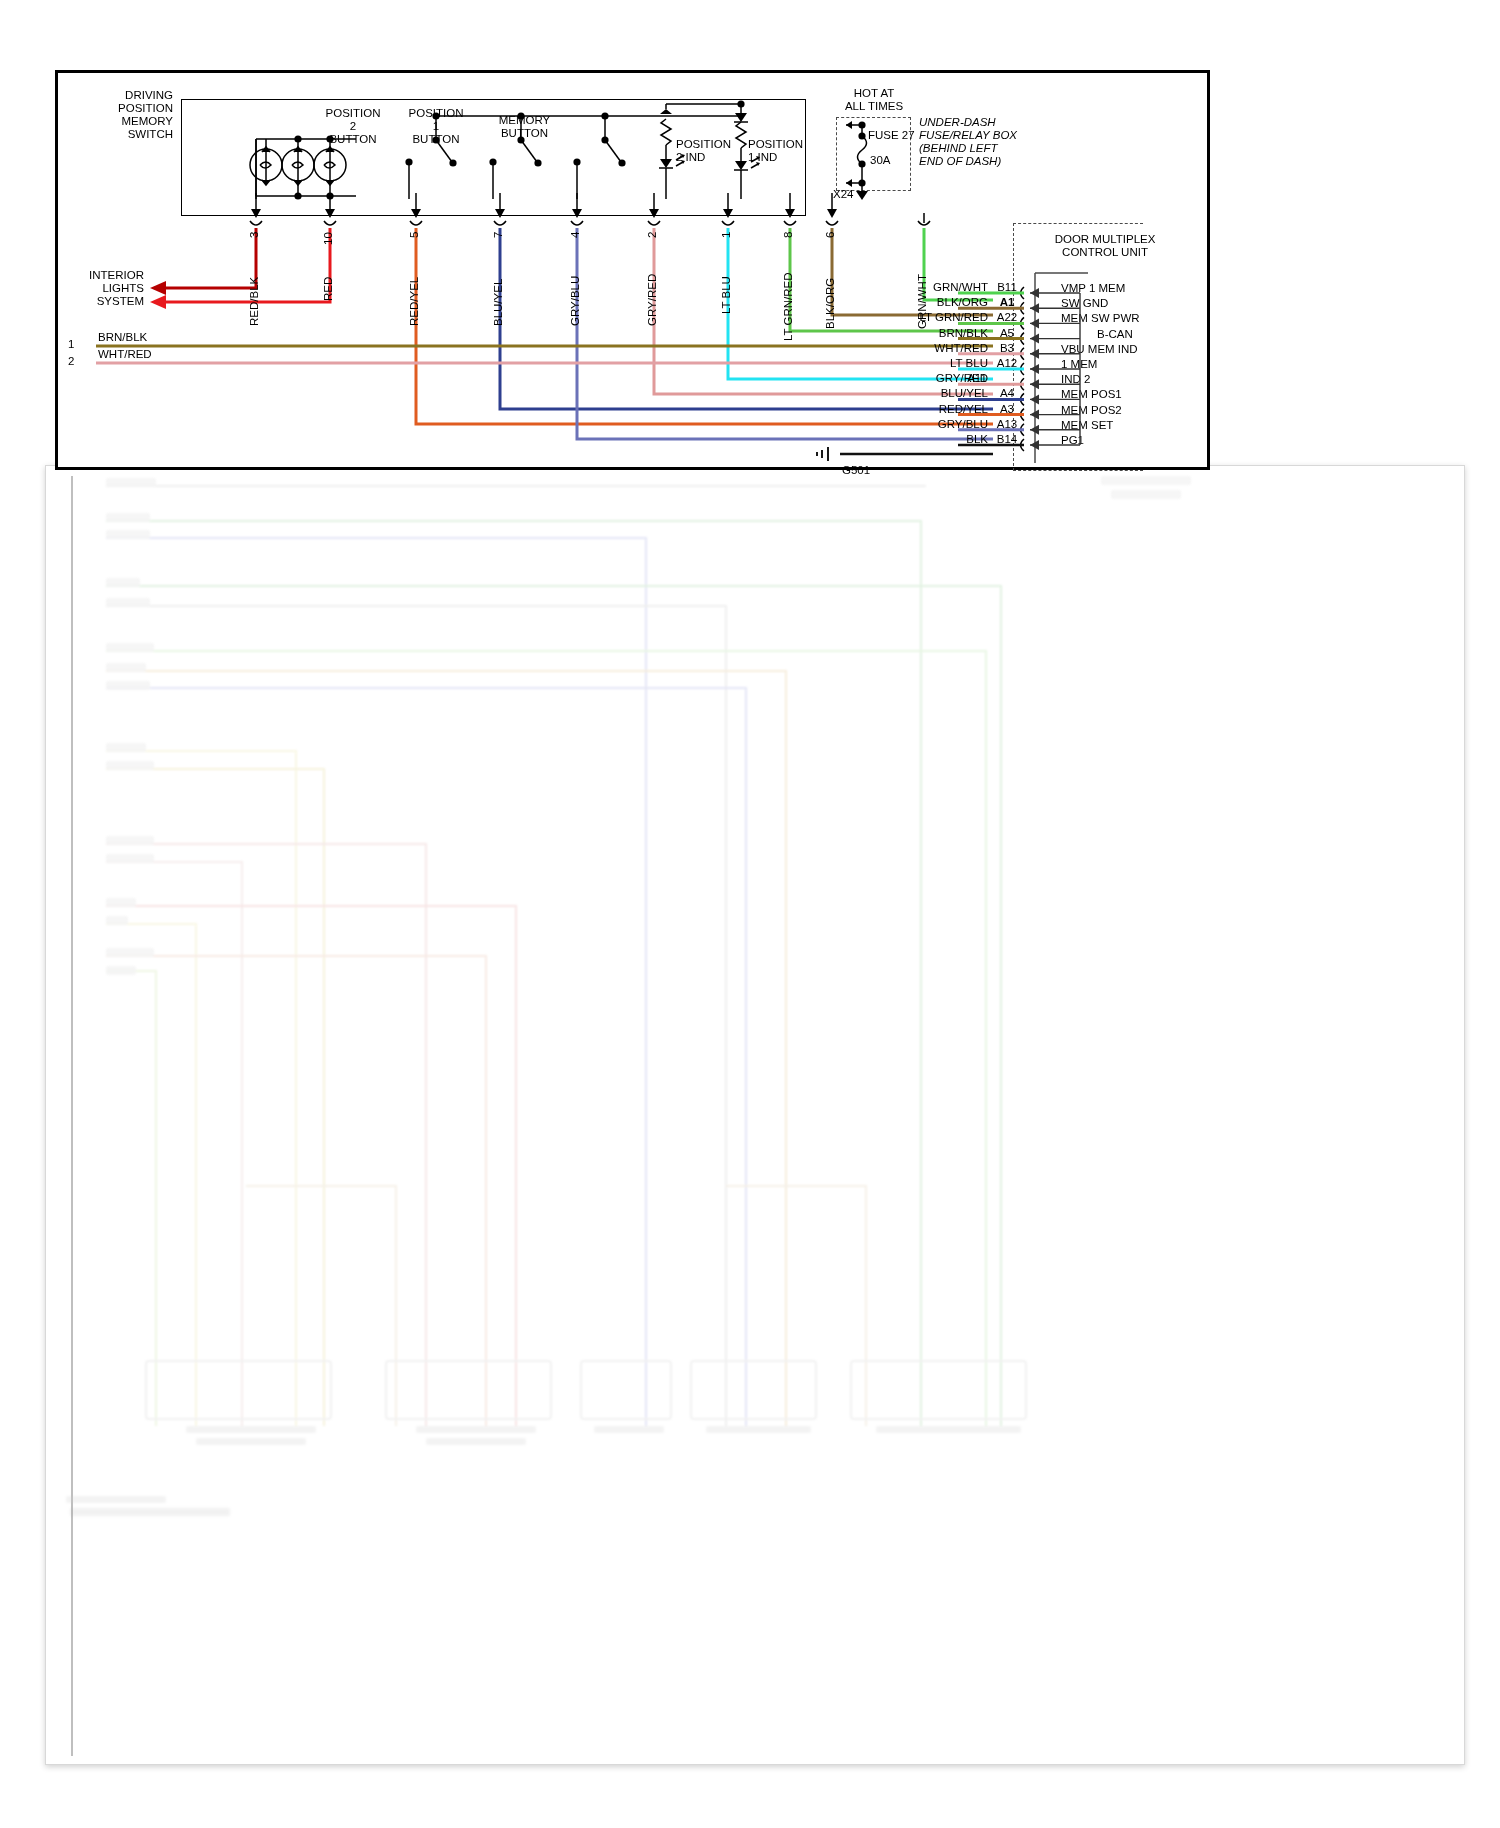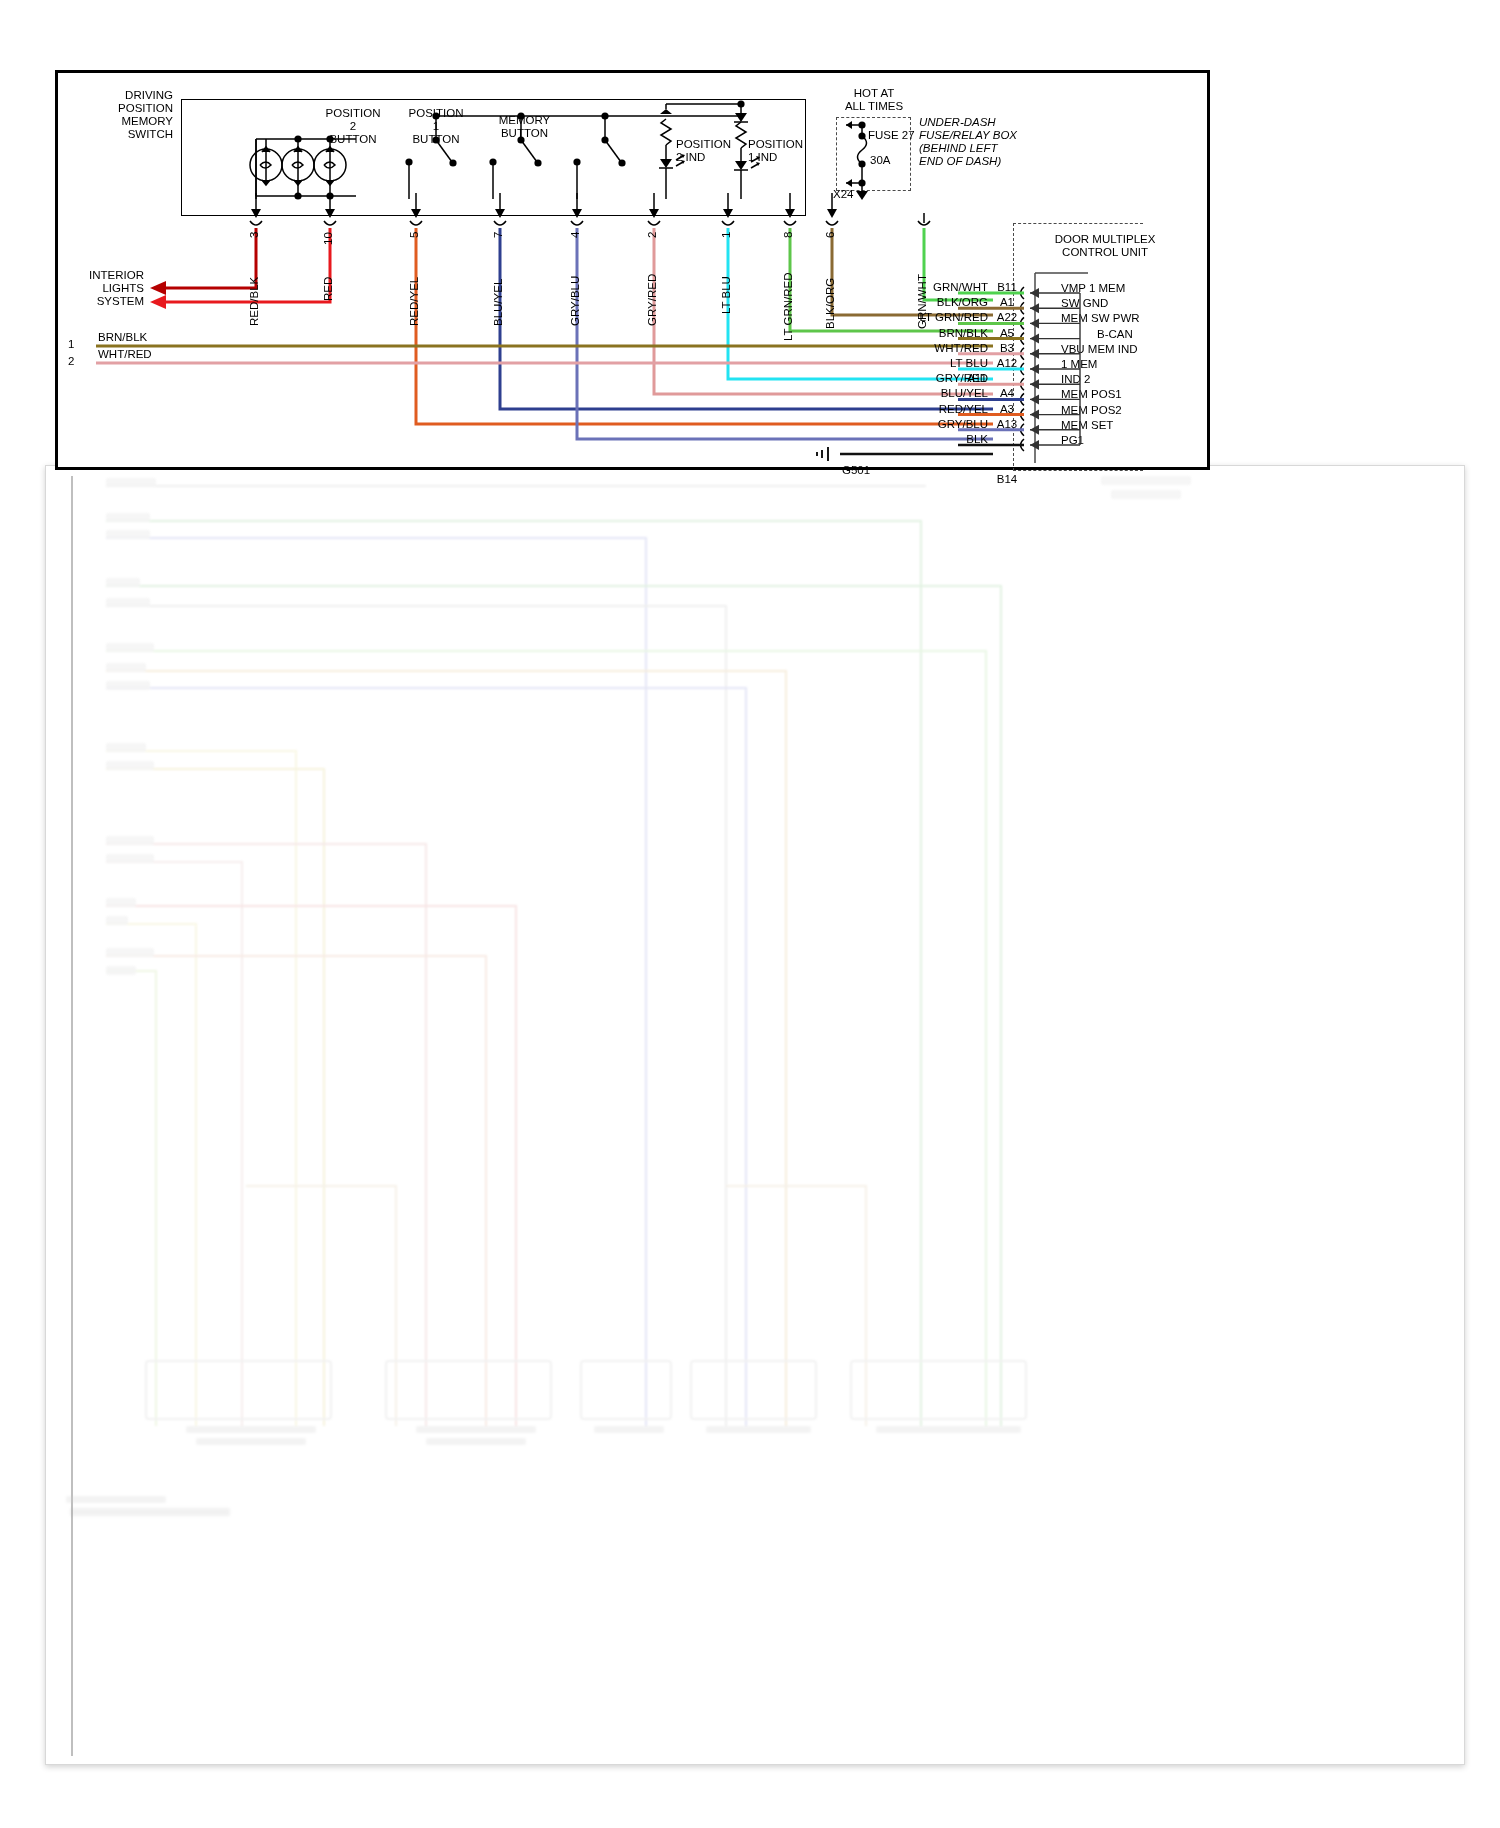--- a/index.html
+++ b/index.html
@@ -376,21 +376,21 @@
         <path d="M27 50 H80"></path>
         <path d="M27 50 V240"></path>
       </g>
     </svg>
 
     <div id="cu-rows">
         <div class="lbl r" style="left: 790px; top: 208px; width: 140px;">GRN/WHT</div>
         <div class="lbl c" style="left: 934px; top: 208px; width: 30px;">B11</div>
         <div class="lbl" style="left: 1003px; top: 209px; width: 130px;">VMP 1 MEM</div>
         <div class="lbl r" style="left: 790px; top: 223.2px; width: 140px;">BLK/ORG</div>
-        <div class="lbl c" style="left: 934px; top: 223.2px; width: 30px;">A1</div>
+        <div class="lbl c" style="left: 934px; top: 223.2px; width: 30px; font-weight: bold;">A1</div>
         <div class="lbl" style="left: 1003px; top: 224.2px; width: 130px;">SW GND</div>
         <div class="lbl r" style="left: 790px; top: 238.4px; width: 140px;">LT GRN/RED</div>
         <div class="lbl c" style="left: 934px; top: 238.4px; width: 30px;">A22</div>
         <div class="lbl" style="left: 1003px; top: 239.4px; width: 130px;">MEM SW PWR</div>
         <div class="lbl r" style="left: 790px; top: 253.6px; width: 140px;">BRN/BLK</div>
         <div class="lbl c" style="left: 934px; top: 253.6px; width: 30px; text-decoration: underline;">A5</div>
         <div class="lbl" style="left: 1003px; top: 254.6px; width: 130px; padding-left: 36px;">B-CAN</div>
         <div class="lbl r" style="left: 790px; top: 268.8px; width: 140px;">WHT/RED</div>
         <div class="lbl c" style="left: 934px; top: 268.8px; width: 30px;">B3</div>
         <div class="lbl" style="left: 1003px; top: 269.8px; width: 130px;">VBU MEM IND</div>
@@ -403,21 +403,21 @@
         <div class="lbl r" style="left: 790px; top: 314.4px; width: 140px;">BLU/YEL</div>
         <div class="lbl c" style="left: 934px; top: 314.4px; width: 30px;">A4</div>
         <div class="lbl" style="left: 1003px; top: 315.4px; width: 130px;">MEM POS1</div>
         <div class="lbl r" style="left: 790px; top: 329.6px; width: 140px;">RED/YEL</div>
         <div class="lbl c" style="left: 934px; top: 329.6px; width: 30px;">A3</div>
         <div class="lbl" style="left: 1003px; top: 330.6px; width: 130px;">MEM POS2</div>
         <div class="lbl r" style="left: 790px; top: 344.8px; width: 140px;">GRY/BLU</div>
         <div class="lbl c" style="left: 934px; top: 344.8px; width: 30px;">A13</div>
         <div class="lbl" style="left: 1003px; top: 345.8px; width: 130px;">MEM SET</div>
         <div class="lbl r" style="left: 790px; top: 360px; width: 140px;">BLK</div>
-        <div class="lbl c" style="left: 934px; top: 360px; width: 30px; margin-top: 40px;">B14</div>
+        <div class="lbl c" style="left: 934px; top: 360px; width: 30px;">B14</div>
         <div class="lbl" style="left: 1003px; top: 361px; width: 130px;">PG1</div>
       </div>
 
   <svg width="240" height="260" style="position: absolute; left: 960px; top: 150px;">
         <path d="M6 64 q-7 6 0 12" stroke="#000" stroke-width="1.4" fill="none"></path>
         <path d="M12 70 H62" stroke="#333" stroke-width="1.4" fill="none"></path>
         <path d="M12 70 l9 -5 v10 z" fill="#333"></path>
         <path d="M6 79.19999999999999 q-7 6 0 12" stroke="#000" stroke-width="1.4" fill="none"></path>
         <path d="M12 85.19999999999999 H62" stroke="#333" stroke-width="1.4" fill="none"></path>
         <path d="M12 85.19999999999999 l9 -5 v10 z" fill="#333"></path>

